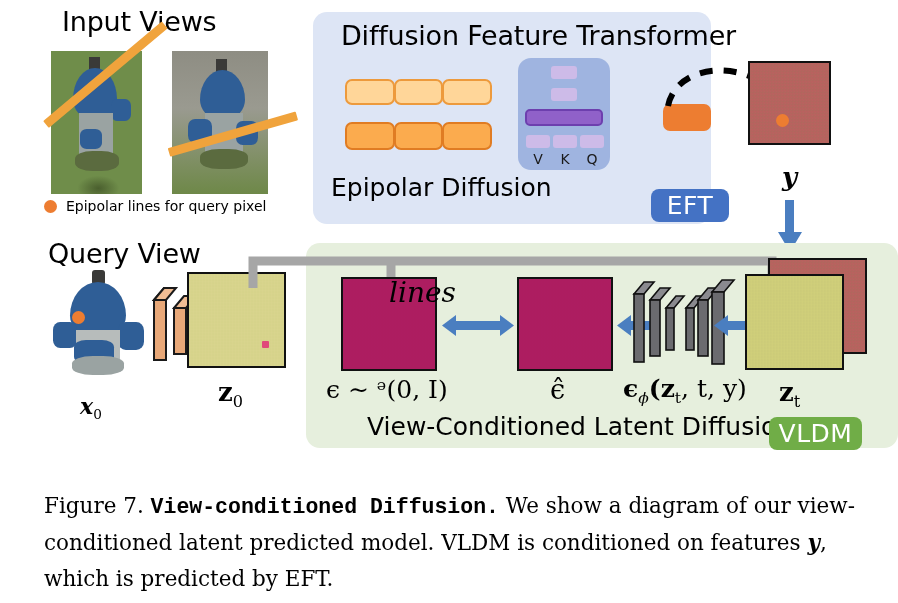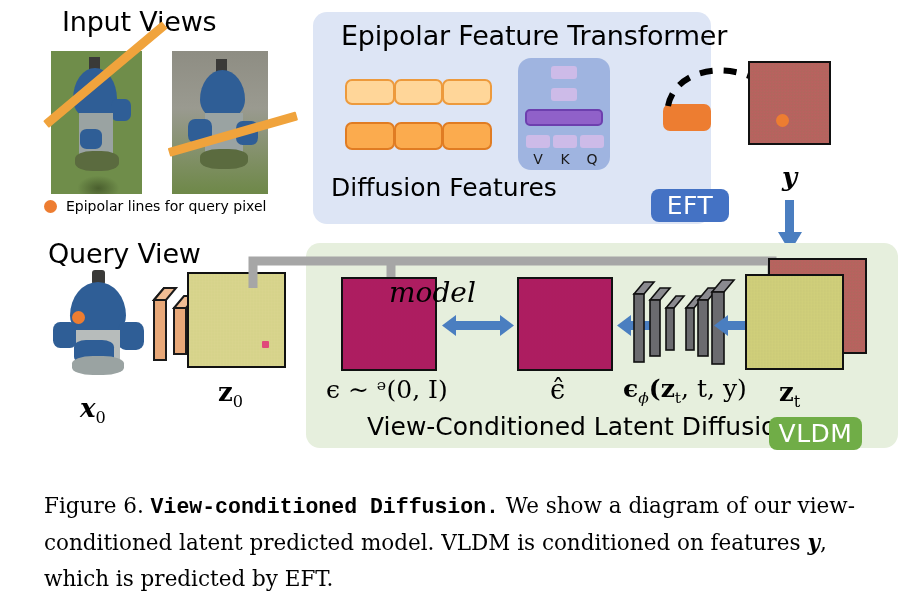--- a/index.html
+++ b/index.html
@@ -107,23 +107,23 @@
   
   #caption{left:44px;top:488px;width:818px;font-family:"DejaVu Serif",serif;
            font-size:21.5px;line-height:36px;text-align:left;}
   #caption b{font-weight:bold;font-family:Liberation Mono, monospace;}
 </style>
 </head>
 <body>
 
 <div class="abs" id="eft-panel"></div>
 
-<div class="abs h-title" id="eft-title">Epipolar Feature Transformer</div>
-
-<div class="abs" id="epi-feat-label">Diffusion Features</div>
+<div class="abs h-title" id="eft-title">Diffusion Feature Transformer</div>
+
+<div class="abs" id="epi-feat-label">Epipolar Diffusion</div>
 
 <div class="abs badge" id="eft-badge">EFT</div>
 
 <div class="featbar light abs" style="left:345px;top:79px;width:50px;height:26px;"></div>
 <div class="featbar light abs" style="left:394px;top:79px;width:49px;height:26px;"></div>
 <div class="featbar light abs" style="left:442px;top:79px;width:50px;height:26px;"></div>
 
 <div class="featbar dark abs" style="left:345px;top:122px;width:50px;height:28px;"></div>
 <div class="featbar dark abs" style="left:394px;top:122px;width:49px;height:28px;"></div>
 <div class="featbar dark abs" style="left:442px;top:122px;width:50px;height:28px;"></div>
@@ -190,21 +190,21 @@
   <div class="hyd hyd-cap" style="left:42px;top:0px;width:13px;height:15px;border-radius:3px;"></div>
   <div class="hyd hyd-dome" style="left:20px;top:12px;width:56px;height:54px;"></div>
   <div class="hyd hyd-nozzle" style="left:3px;top:52px;width:24px;height:26px;"></div>
   <div class="hyd hyd-nozzle" style="left:68px;top:52px;width:26px;height:28px;"></div>
   <div class="hyd hyd-body" style="left:26px;top:60px;width:44px;height:32px;background:#b7bcbb;"></div>
   <div class="hyd hyd-nozzle" style="left:24px;top:70px;width:40px;height:24px;"></div>
   <div class="hyd hyd-base" style="left:22px;top:86px;width:52px;height:19px;background:#9aa3a2;"></div>
 </div>
 <div class="qdot" style="left:72px;top:311px;"></div>
 
-<div class="math abs" style="left:80px;top:393px;font-size:26px;">
+<div class="math abs" style="left:80px;top:393px;font-size:22px;">
   <span class="mi mb">x</span><sub>0</sub>
 </div>
 
 <svg class="abs" style="left:148px;top:282px;width:76px;height:86px;">
   <g stroke="#1a1a1a" stroke-width="2">
     <polygon points="6,18 16,6 22,6 12,18" fill="#f0bd94"></polygon>
     <rect x="6" y="18" width="12" height="60" fill="#e8a878"></rect>
     <polygon points="18,18 28,6 22,6 12,18" fill="#f0bd94" opacity="0"></polygon>
     <polygon points="6,18 16,6 28,6 18,18" fill="#f0bd94"></polygon>
     <rect x="18" y="18" width="0" height="60" fill="#d79263"></rect>
@@ -230,21 +230,21 @@
   <g stroke="#a6a6a6" stroke-width="9" fill="none" stroke-linecap="butt">
     <path d="M17,45 L17,18 L536,18 L536,40"></path>
     <path d="M155,18 L155,45"></path>
   </g>
   <polygon points="521,36 551,36 536,60" fill="#a6a6a6"></polygon>
 </svg>
 
 <div class="tile noise-rgb abs" style="left:341px;top:277px;width:96px;height:94px;"></div>
 <div class="math abs" style="left:326px;top:375px;font-size:25px;">ϵ ∼ ᵊ(0, I)</div>
 
-<div class="abs" id="loss-label">model</div>
+<div class="abs" id="loss-label">lines</div>
 <svg class="abs" style="left:442px;top:313px;width:72px;height:24px;">
   <g fill="#4a7ec0">
     <rect x="14" y="8" width="44" height="9"></rect>
     <polygon points="14,2 14,23 0,12.5"></polygon>
     <polygon points="58,2 58,23 72,12.5"></polygon>
   </g>
 </svg>
 
 <div class="tile noise-rgb abs" style="left:517px;top:277px;width:96px;height:94px;"></div>
 <div class="math abs" style="left:550px;top:374px;font-size:27px;">ϵ̂</div>
@@ -283,15 +283,15 @@
   </g>
 </svg>
 
 <div class="tile feat-y abs" id="tile-zt-back"></div>
 <div class="tile abs" id="tile-zt"></div>
 <div class="math abs" style="left:779px;top:377px;font-size:26px;">
   <span class="mb">z</span><sub>t</sub>
 </div>
 
 <div class="abs" id="caption">
-  <span>Figure 6.</span>
+  <span>Figure 7.</span>
   <b>View-conditioned Diffusion.</b><span> We show a diagram of our view-conditioned latent predicted model. VLDM is conditioned on features </span><i style="font-weight:bold;">y</i><span>, which is predicted by EFT.</span>
 </div>
 
 </body></html>

